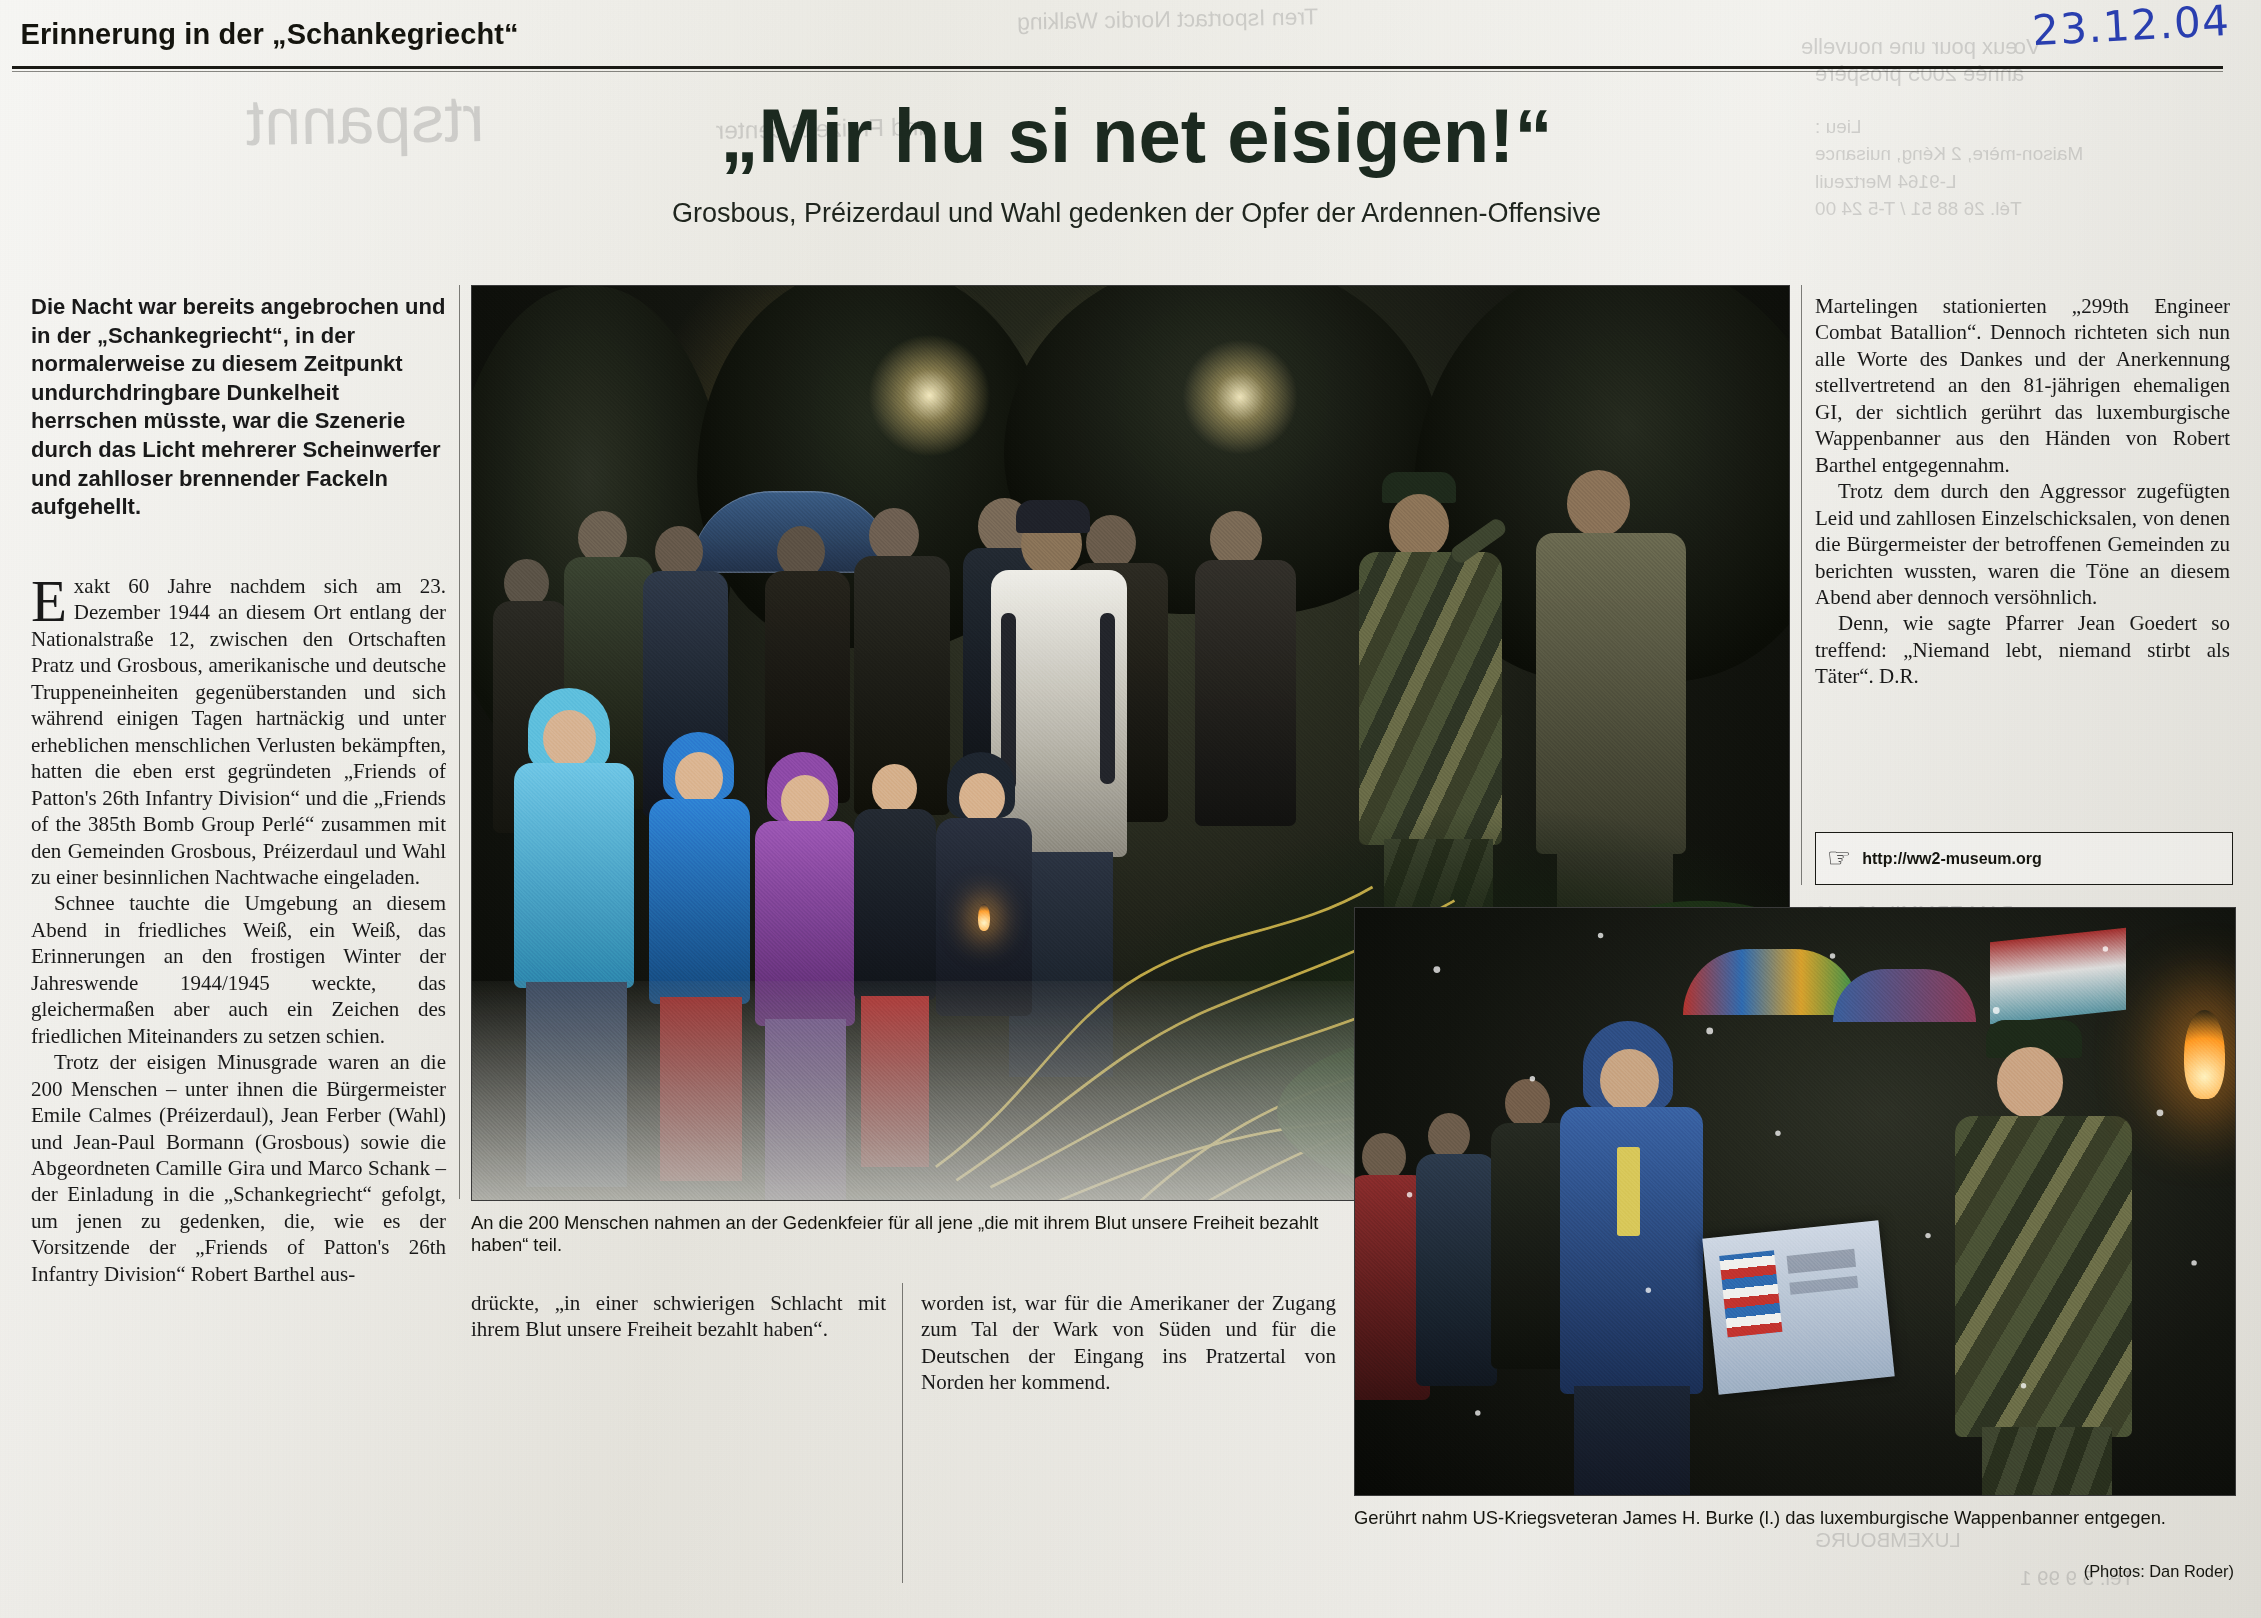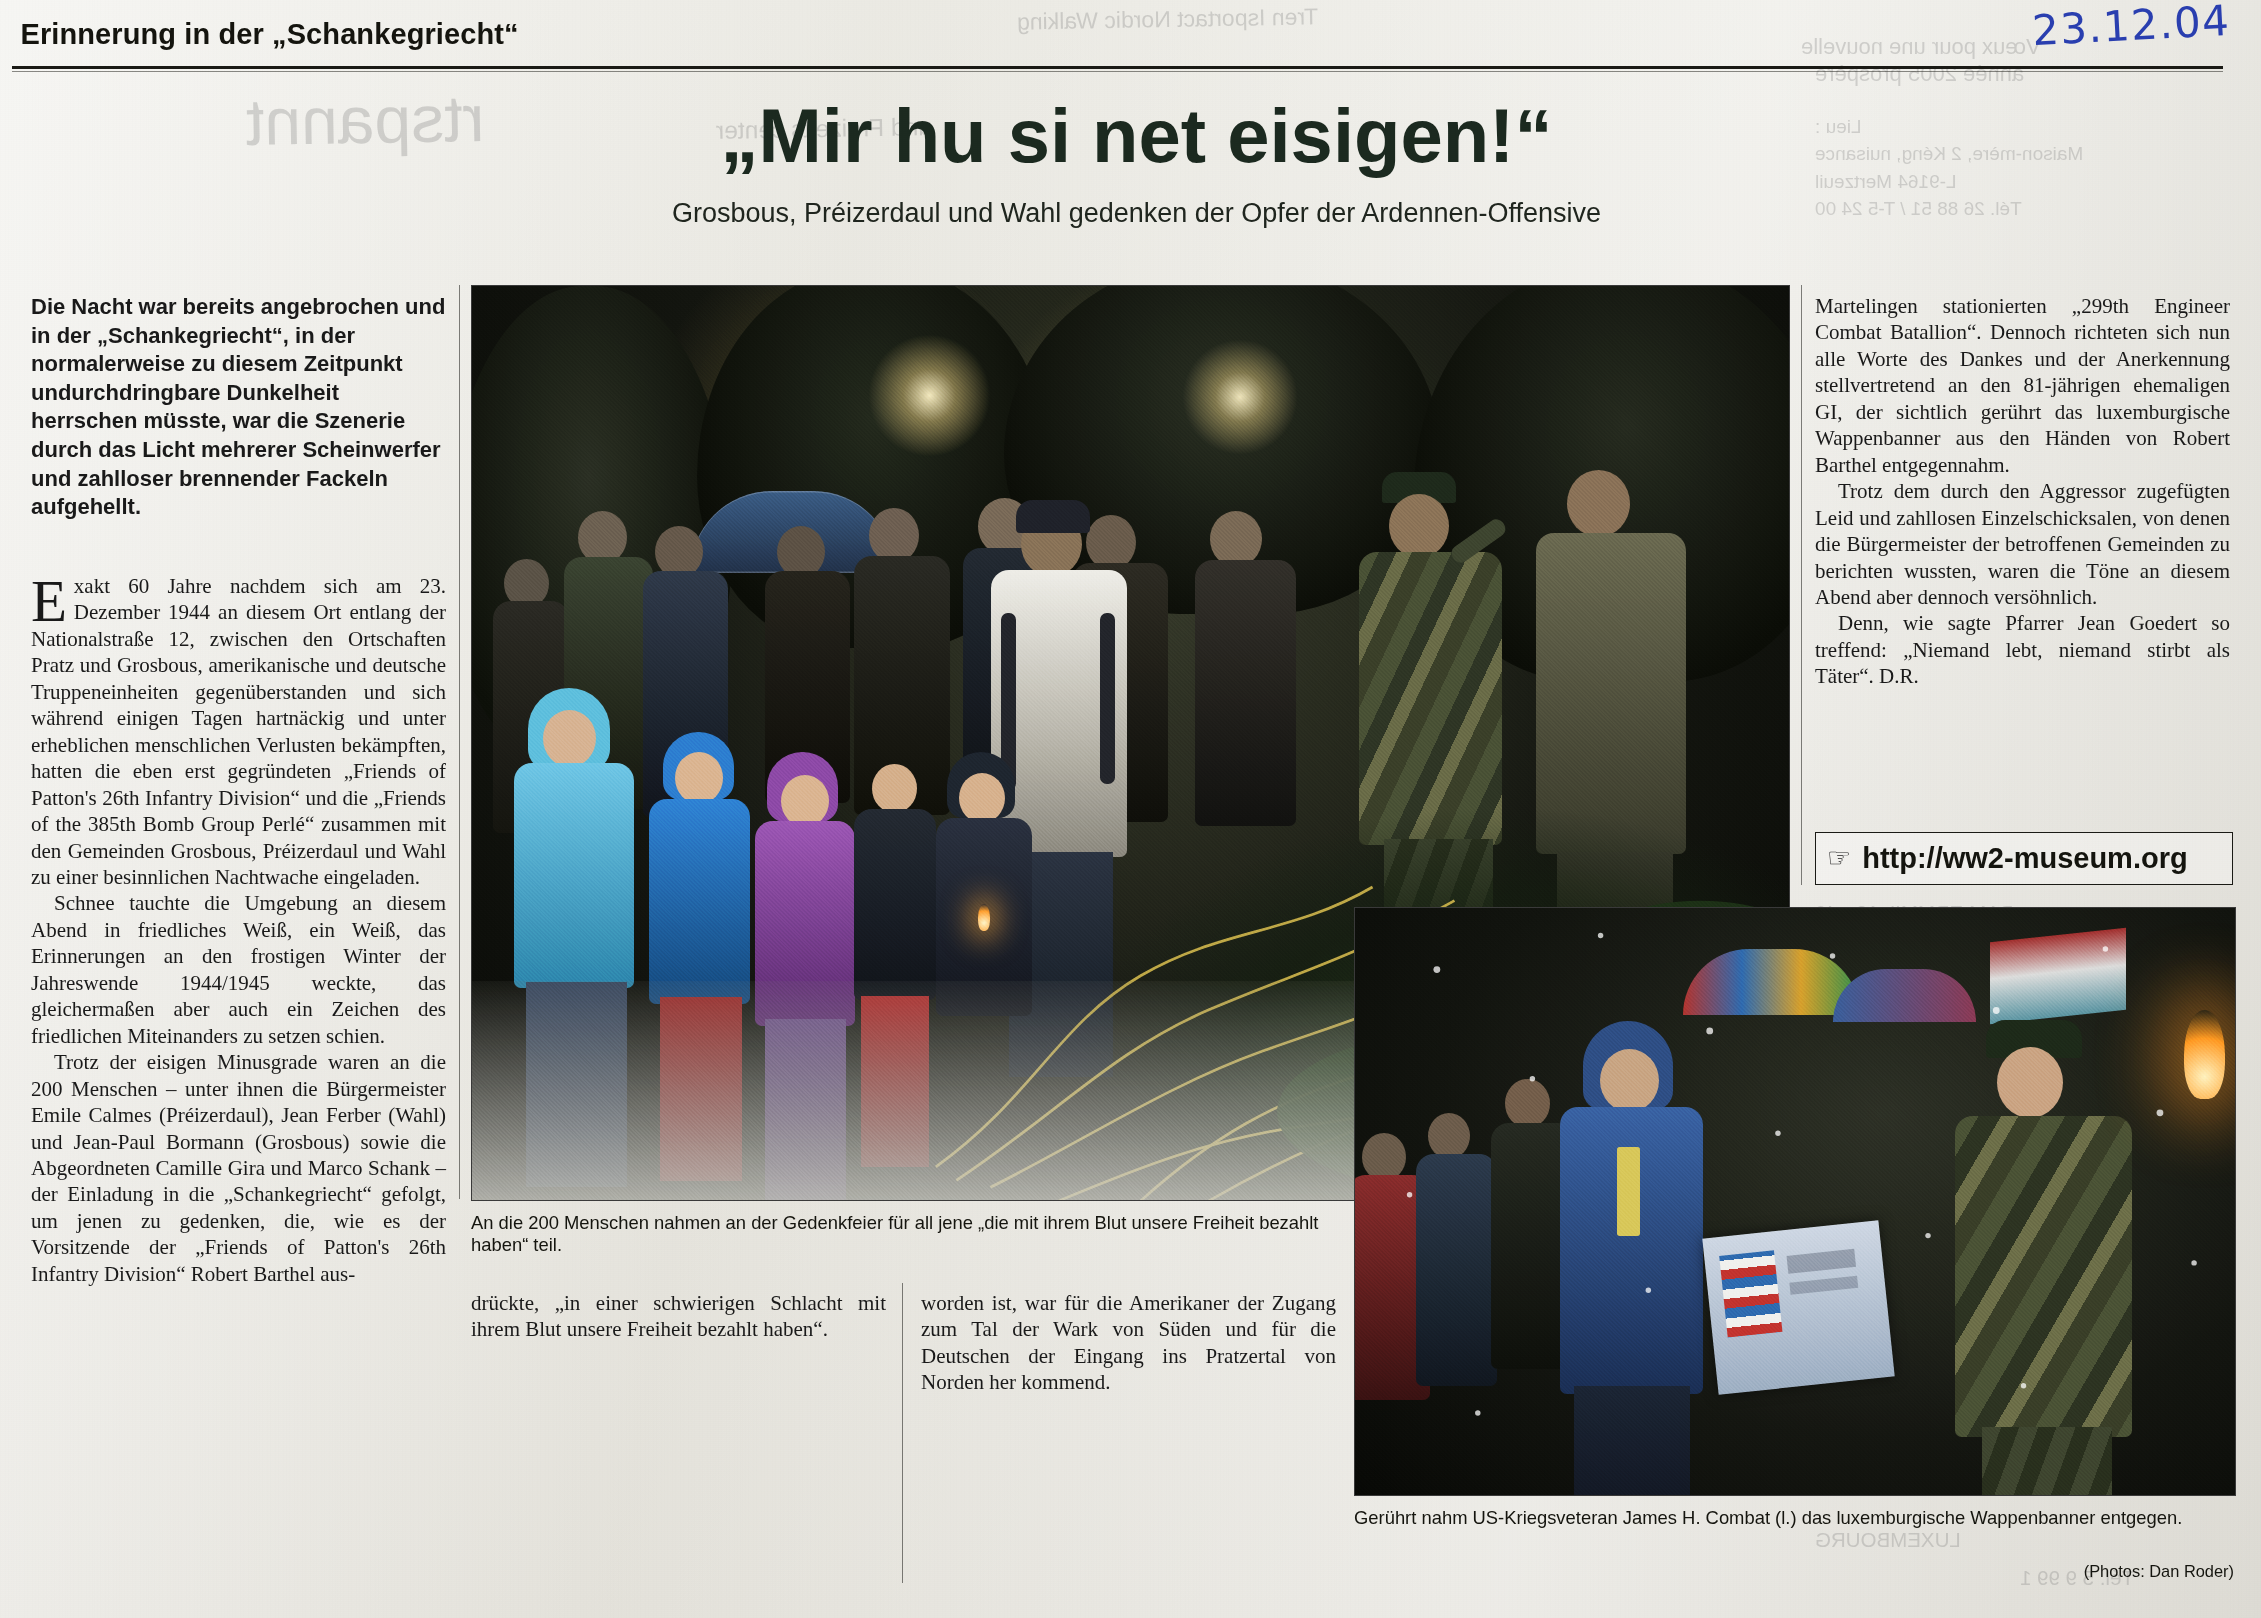--- a/index.html
+++ b/index.html
@@ -162,21 +162,21 @@
     border: 1.4px solid #1b1b16;
     display: flex;
     align-items: center;
     gap: 11px;
     padding: 5.5px 11px;
     background: rgba(255,255,255,0.35);
   }
   .urlbox .u {
     font-family: "Liberation Sans", sans-serif;
     font-weight: bold;
-    font-size: 29px;
+    font-size: 16px;
     color: #15150f;
   }
   .vrule {
     position: absolute;
     width: 1.4px;
     background: rgba(30,30,25,.55);
   }
 
   
   .night {
@@ -425,21 +425,21 @@
           <circle cx="840" cy="480" r="4"></circle>
           <circle cx="1230" cy="520" r="4"></circle>
         <circle cx="430" cy="560" r="4"></circle>
           <circle cx="980" cy="700" r="4"></circle>
           <circle cx="180" cy="740" r="4"></circle>
       </g>
     </svg>
     <div class="grain"></div>
   </div>
 
-  <div class="caption" style="left:1354px; top:1507px; width:880px;">Gerührt nahm US-Kriegsveteran James H. Combat (l.) das luxemburgische Wappenbanner entgegen.</div>
+  <div class="caption" style="left:1354px; top:1507px; width:880px;">Gerührt nahm US-Kriegsveteran James H. Burke (l.) das luxemburgische Wappenbanner entgegen.</div>
   <div class="caption credit" style="left:1354px; top:1561px; width:880px; text-align:right;">(Photos: Dan Roder)</div>
 
   <div class="col lead" style="left:31px; top:293px; width:415px;">Die Nacht war bereits angebrochen und in der „Schankegriecht“, in der normalerweise zu diesem Zeitpunkt undurchdringbare Dunkelheit herrschen müsste, war die Szenerie durch das Licht mehrerer Scheinwerfer und zahlloser brennender Fackeln aufgehellt.</div>
 
   <div class="col" style="left:31px; top:573px; width:415px;">
     <p class="noindent dropcap">Exakt 60 Jahre nachdem sich am 23. Dezember 1944 an diesem Ort entlang der Nationalstraße 12, zwischen den Ortschaften Pratz und Grosbous, amerikanische und deutsche Truppeneinheiten gegenüberstanden und sich während einigen Tagen hartnäckig und unter erheblichen menschlichen Verlusten bekämpften, hatten die eben erst gegründeten „Friends of Patton's 26th Infantry Division“ und die „Friends of the 385th Bomb Group Perlé“ zusammen mit den Gemeinden Grosbous, Préizerdaul und Wahl zu einer besinnlichen Nachtwache eingeladen.</p>
     <p>Schnee tauchte die Umgebung an diesem Abend in friedliches Weiß, ein Weiß, das Erinnerungen an den frostigen Winter der Jahreswende 1944/1945 weckte, das gleichermaßen aber auch ein Zeichen des friedlichen Miteinanders zu setzen schien.</p>
     <p>Trotz der eisigen Minusgrade waren an die 200 Menschen – unter ihnen die Bürgermeister Emile Calmes (Préizerdaul), Jean Ferber (Wahl) und Jean-Paul Bormann (Grosbous) sowie die Abgeordneten Camille Gira und Marco Schank – der Einladung in die „Schankegriecht“ gefolgt, um jenen zu gedenken, die, wie es der Vorsitzende der „Friends of Patton's 26th Infantry Division“ Robert Barthel aus-</p>
   </div>
 

